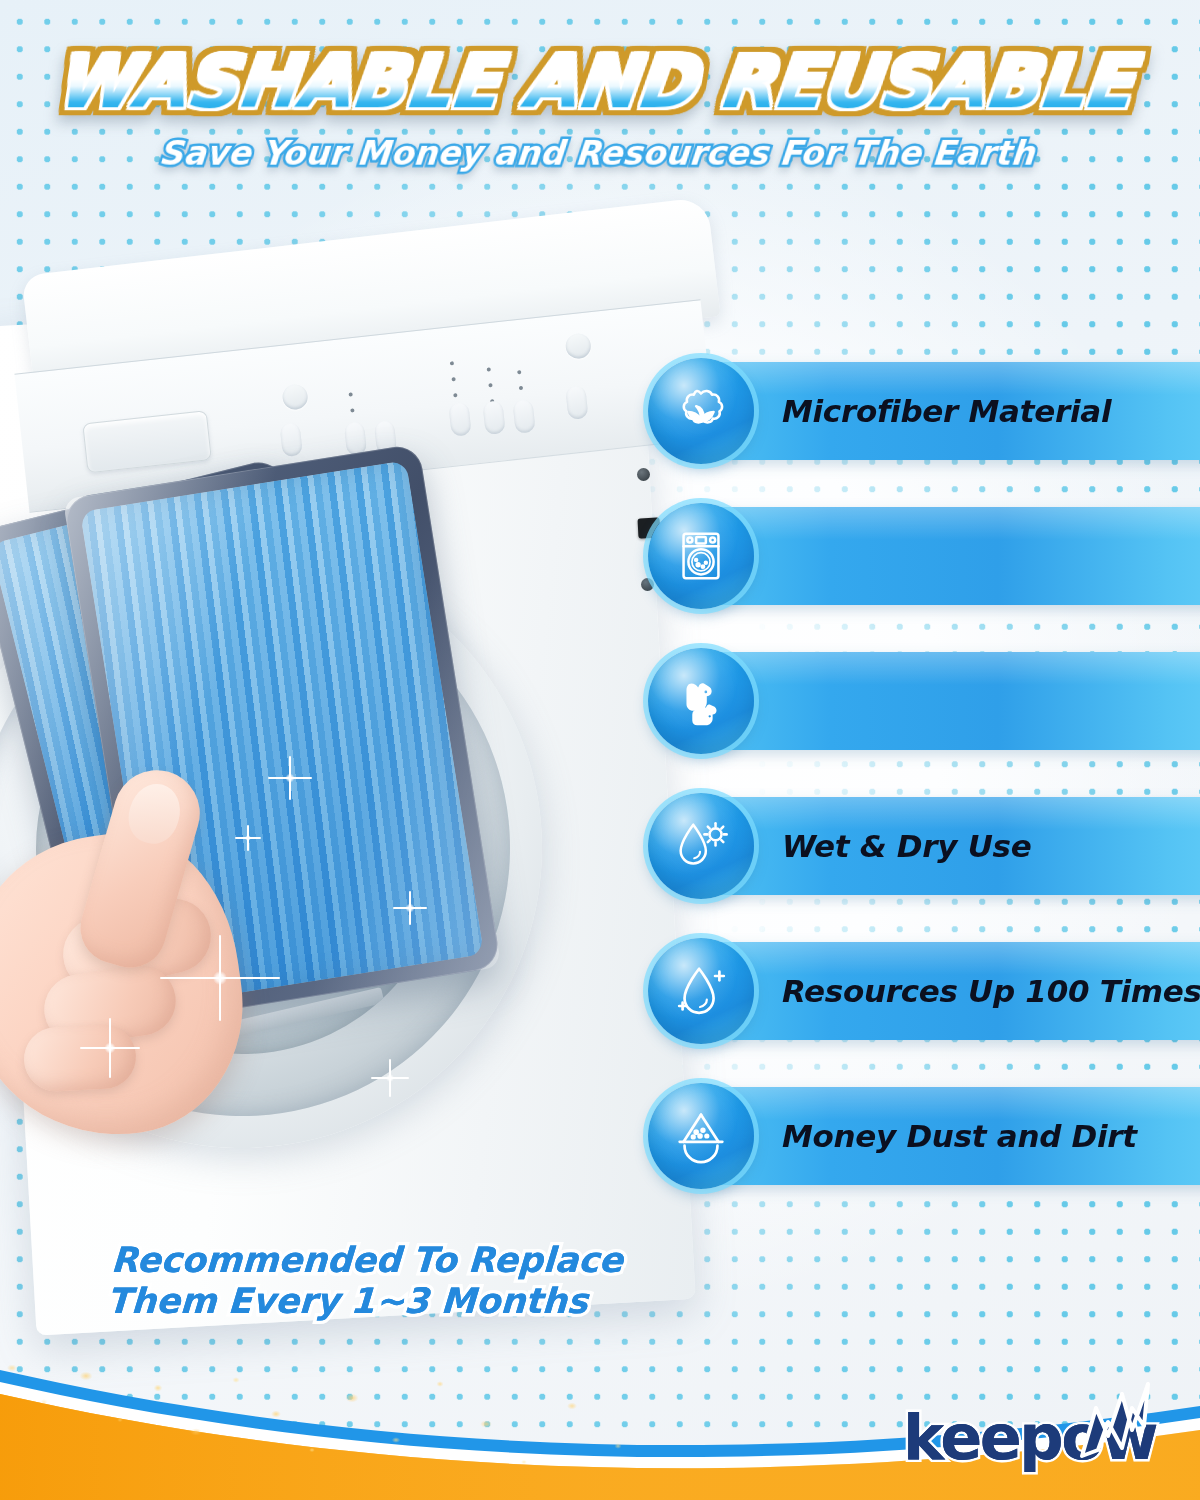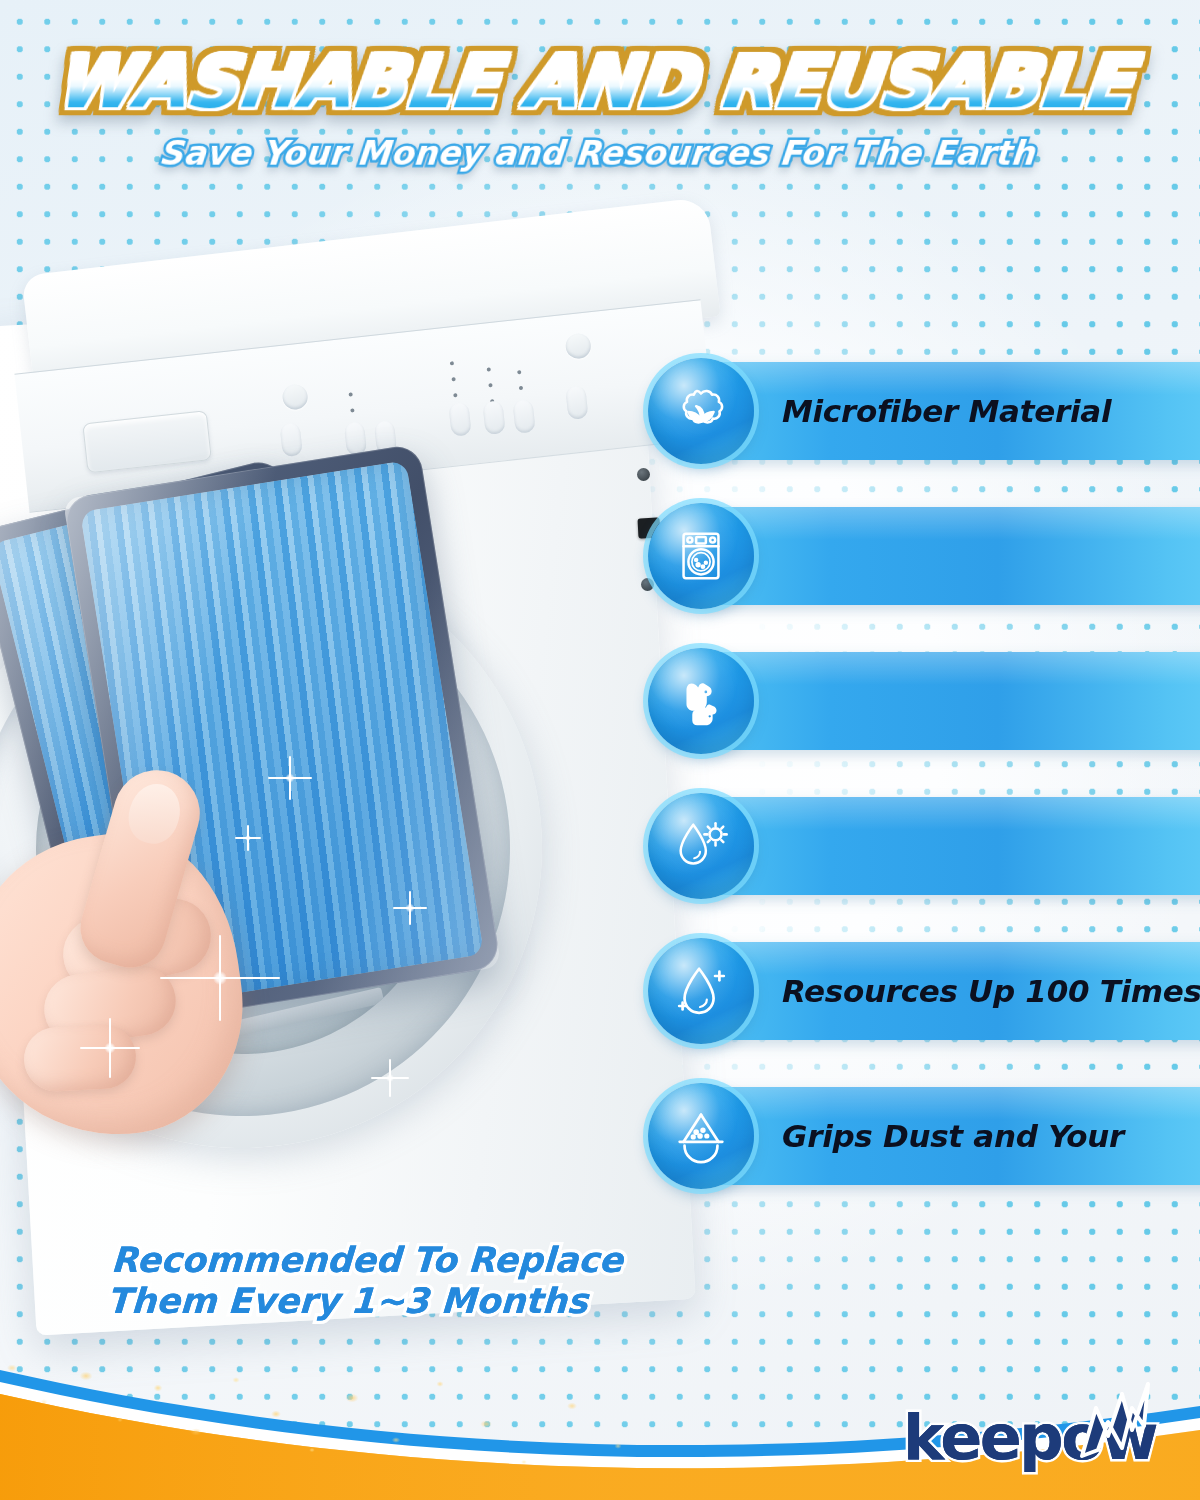--- a/index.html
+++ b/index.html
@@ -469,20 +469,21 @@
           <line x1="47" y1="8.5" x2="47" y2="11.5"></line>
           <line x1="47" y1="28.5" x2="47" y2="31.5"></line>
           <line x1="35.5" y1="20" x2="38.5" y2="20"></line>
           <line x1="55.5" y1="20" x2="58.5" y2="20"></line>
           <line x1="39" y1="12" x2="41" y2="14"></line>
           <line x1="53" y1="26" x2="55" y2="28"></line>
           <line x1="55" y1="12" x2="53" y2="14"></line>
           <line x1="41" y1="26" x2="39" y2="28"></line>
         </svg>
       </div>
+      <div class="flabel">Wet &amp; Dry Use</div>
     </div>
 
     <div class="frow">
       <div class="fbar"></div>
       <div class="ficon">
         <svg viewBox="0 0 64 64" fill="none" stroke="#ffffff" stroke-width="2.8" stroke-linecap="round" stroke-linejoin="round">
           <path d="M30 9C30 9 15 28 15 39.5A15 15 0 0 0 45 39.5C45 28 30 9 30 9z"></path>
           <path d="M38 41c0 3.4-2.8 6.8-7 7.5" stroke-width="2.3"></path>
           <line x1="51" y1="12" x2="51" y2="21"></line>
           <line x1="46.5" y1="16.5" x2="55.5" y2="16.5"></line>
@@ -501,21 +502,21 @@
           <path d="M32 10 50 38"></path>
           <line x1="10" y1="38" x2="54" y2="38"></line>
           <path d="M15 42a17 17 0 0 0 34 0"></path>
           <circle cx="27" cy="28" r="1.5" fill="#fff"></circle>
           <circle cx="34" cy="26" r="1.4" fill="#fff"></circle>
           <circle cx="31" cy="32" r="1.5" fill="#fff"></circle>
           <circle cx="38" cy="32" r="1.3" fill="#fff"></circle>
           <circle cx="24" cy="33" r="1.3" fill="#fff"></circle>
         </svg>
       </div>
-      <div class="flabel">Grips Dust and Your</div>
+      <div class="flabel">Money Dust and Dirt</div>
     </div>
 
   </div>
 
   <div class="note">
     <div>Recommended To Replace</div>
     <div>Them Every 1~3 Months</div>
   </div>
   <div class="note-layer">
     <div>Recommended To Replace</div>

